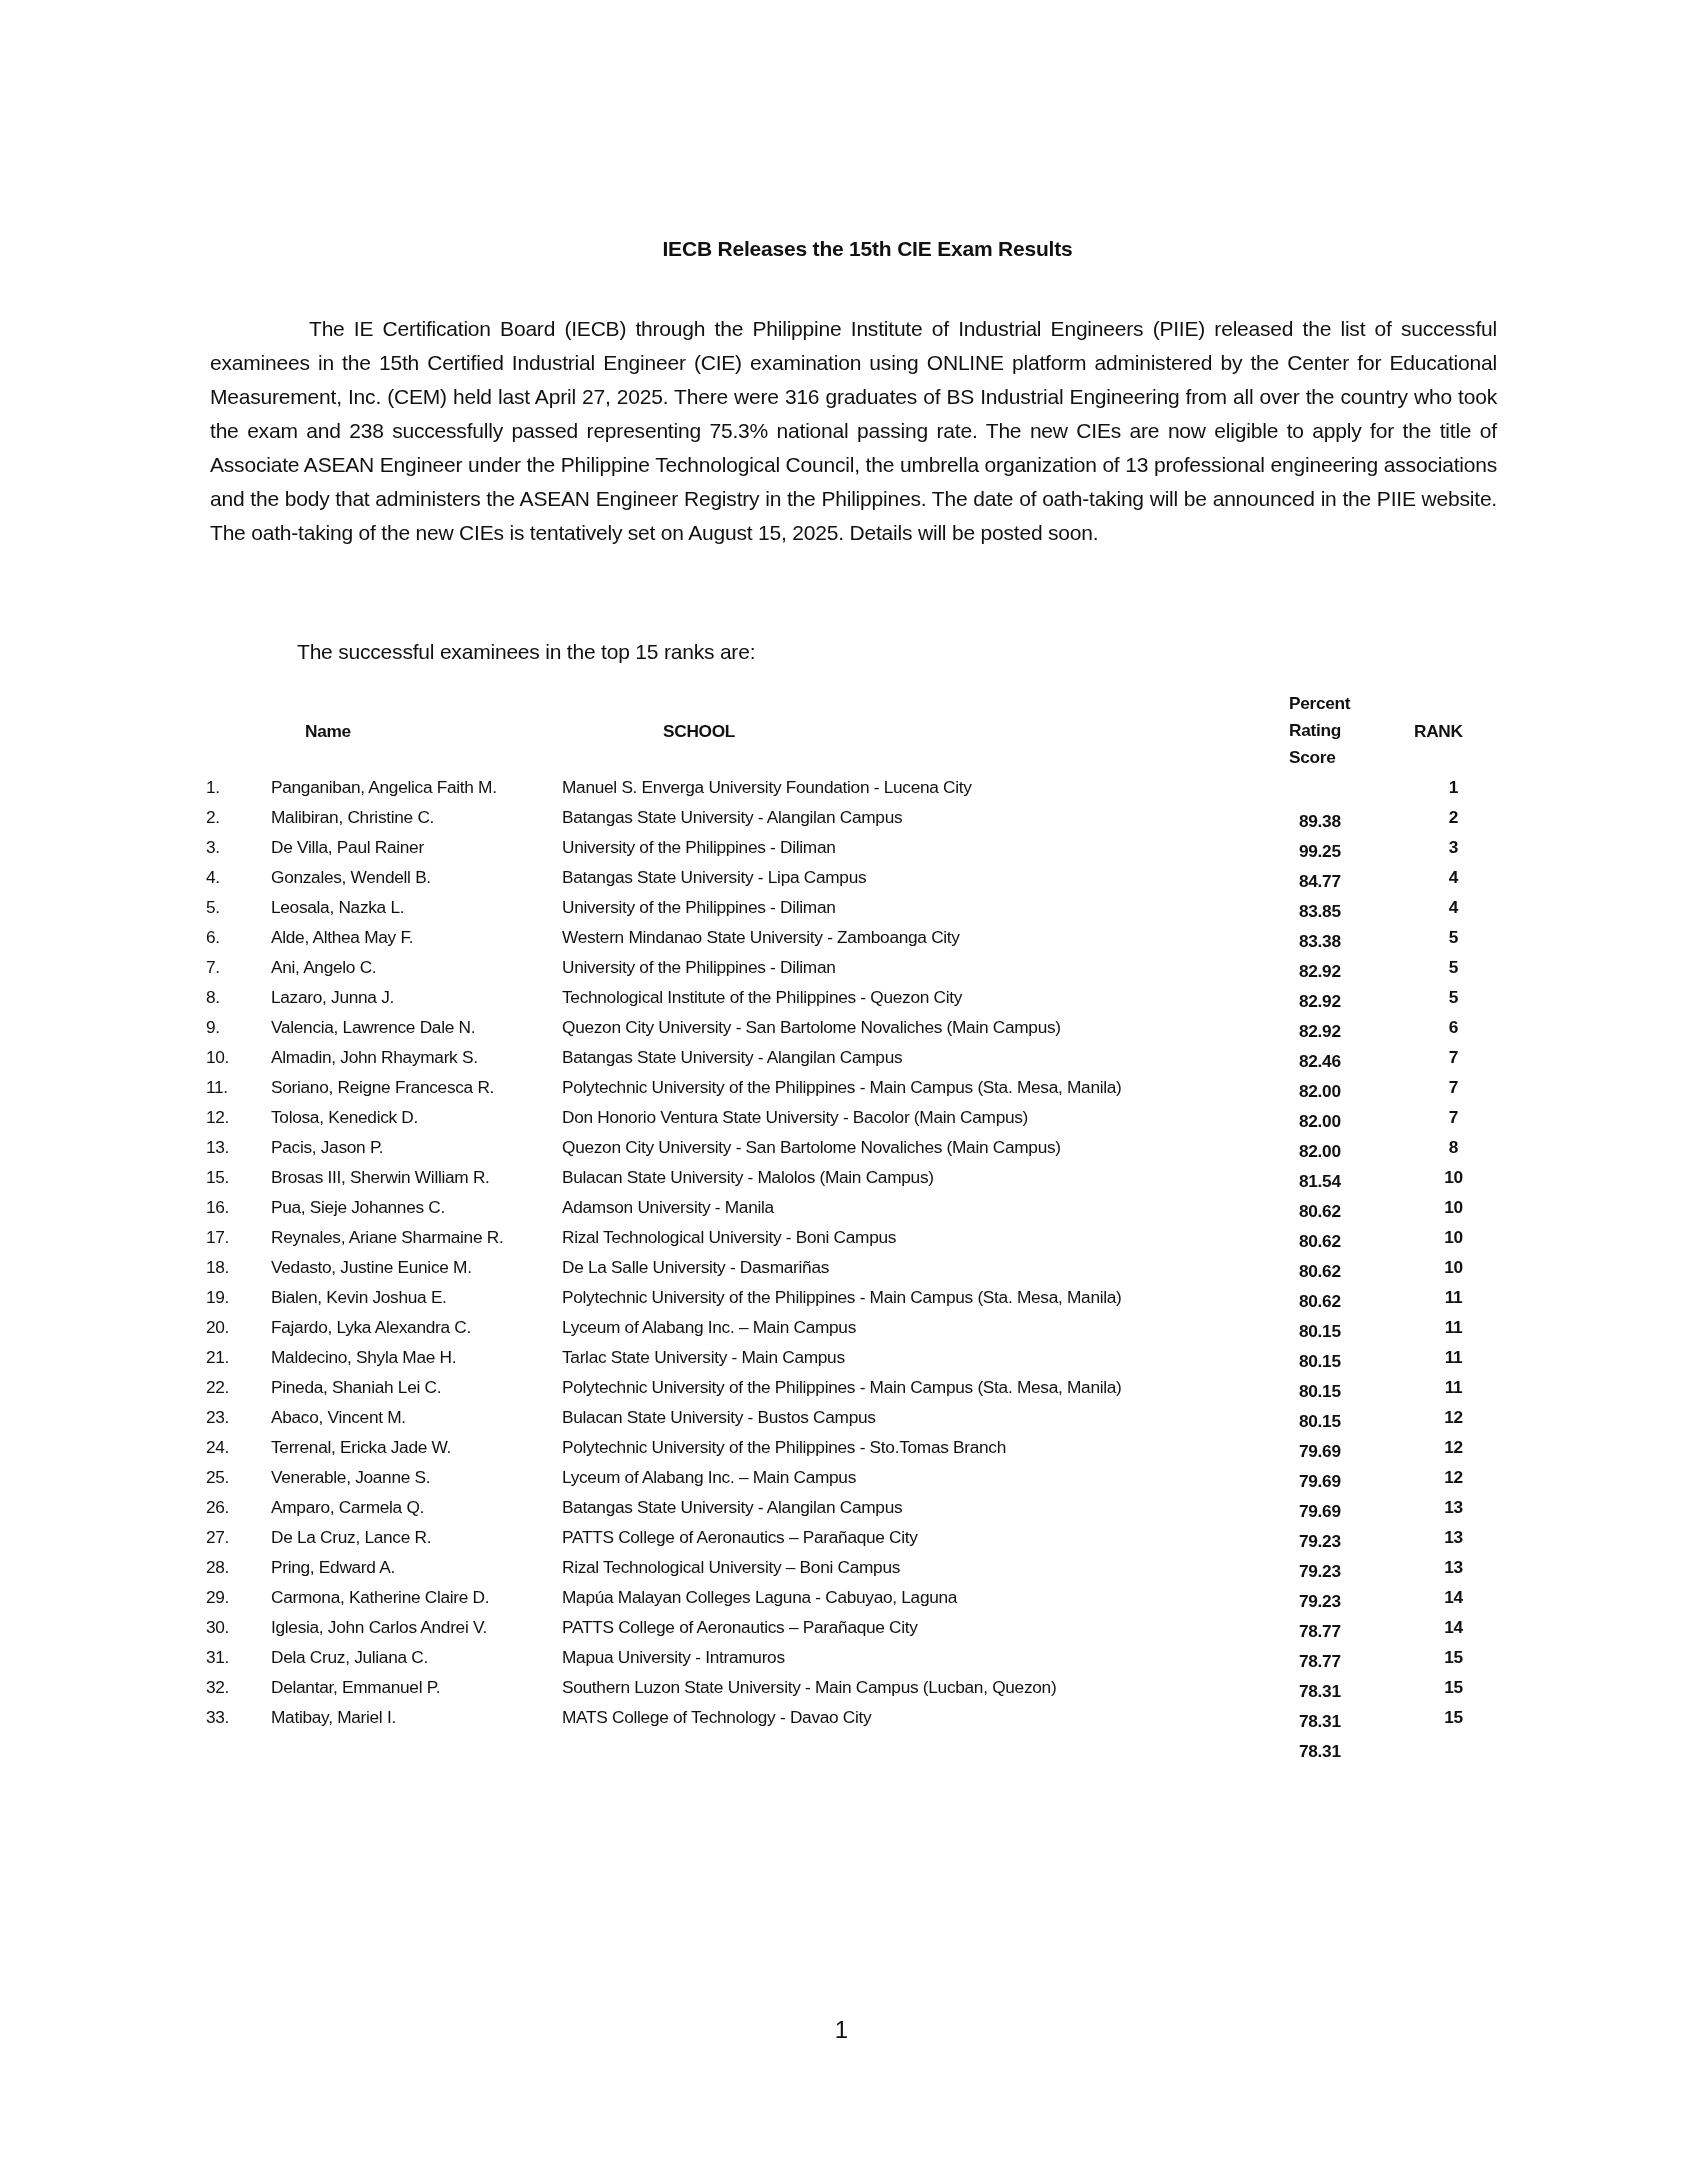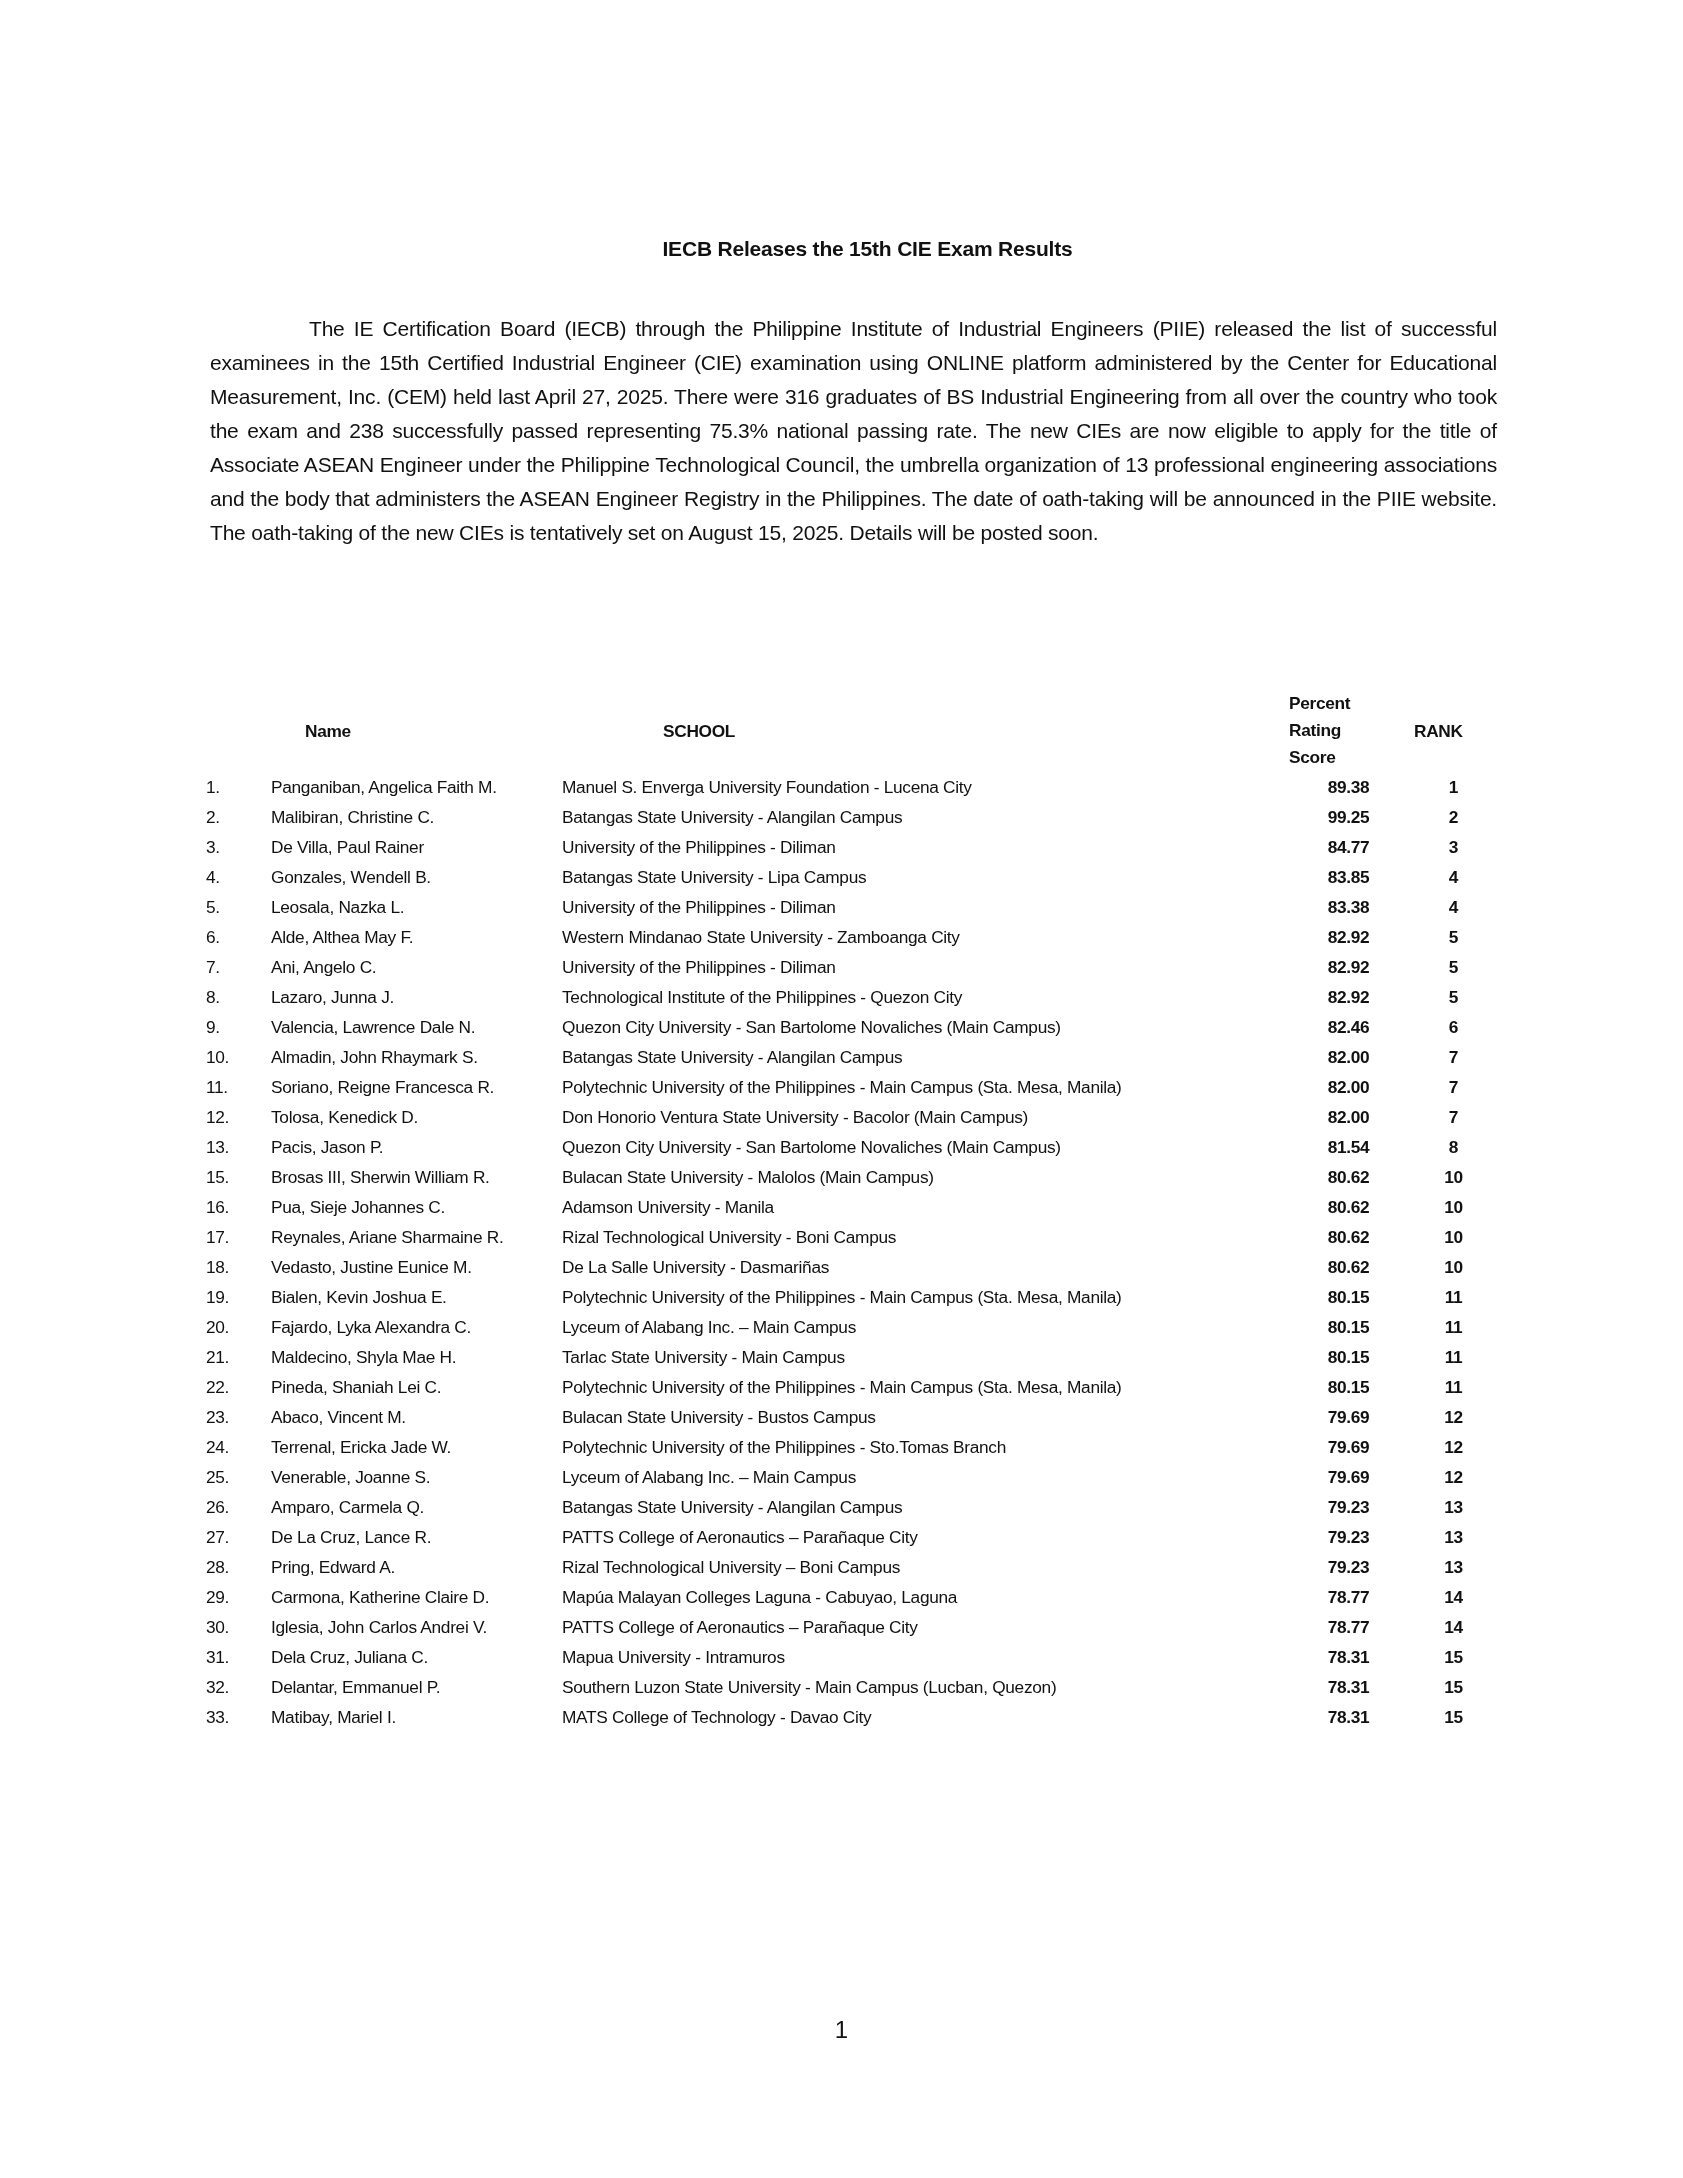--- a/index.html
+++ b/index.html
@@ -80,40 +80,41 @@
       height: 30px;
       font-size: 17.3px;
       line-height: 30px;
       letter-spacing: -0.3px;
       white-space: nowrap;
     }
     .cell { position: absolute; top: 0; }
     .c-num    { left: 206px; }
     .c-name   { left: 271px; }
     .c-school { left: 562px; }
-    .c-score  { left: 1299px; width: 99px; text-align: center; font-weight: bold; }
+    .c-score  { left: 1299px; width: 99px; font-weight: bold; margin-top: 34px; }
     .c-rank   { left: 1414px; width: 79px; text-align: center; font-weight: bold; }
     .page-number {
       position: absolute;
       left: 0; width: 1683px;
       top: 2014px;
       text-align: center;
       font-size: 24px;
       line-height: 32px;
     }
   </style>
 </head>
 <body>
 
 <div class="page">
 
   <div class="title">IECB Releases the 15th CIE Exam Results</div>
 
   <p class="body-para">The IE Certification Board (IECB) through the Philippine Institute of Industrial Engineers (PIIE) released the list of successful examinees in the 15th Certified Industrial Engineer (CIE) examination using ONLINE platform administered by the Center for Educational Measurement, Inc. (CEM) held last April 27, 2025. There were 316 graduates of BS Industrial Engineering from all over the country who took the exam and 238 successfully passed representing 75.3% national passing rate. The new CIEs are now eligible to apply for the title of Associate ASEAN Engineer under the Philippine Technological Council, the umbrella organization of 13 professional engineering associations and the body that administers the ASEAN Engineer Registry in the Philippines. The date of oath-taking will be announced in the PIIE website. The oath-taking of the new CIEs is tentatively set on August 15, 2025. Details will be posted soon.</p>
 
+  <div class="intro-line">The successful examinees in the top 15 ranks are:</div>
 
   <div class="table-header">
     <div class="hdr hdr-name">Name</div>
     <div class="hdr hdr-school">SCHOOL</div>
     <div class="hdr hdr-score">
       <div>Percent</div>
       <div>Rating</div>
       <div>Score</div>
     </div>
     <div class="hdr hdr-rank">RANK</div>

